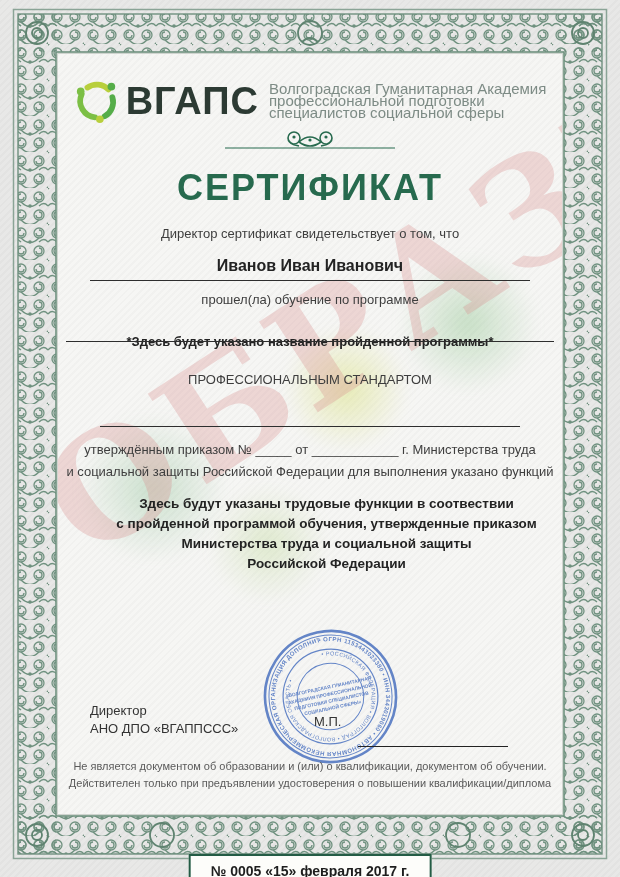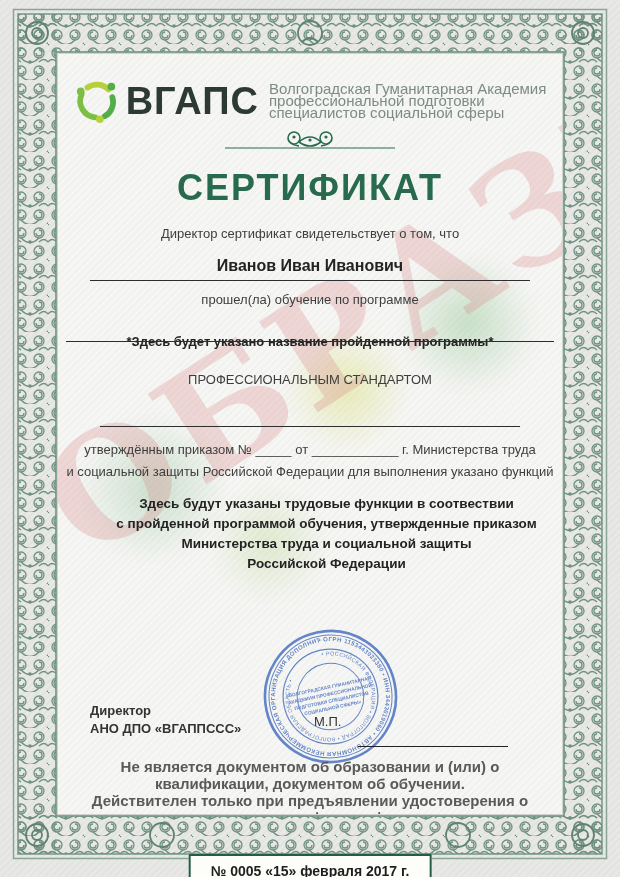--- a/index.html
+++ b/index.html
@@ -42,27 +42,27 @@
   
   .tline { position:absolute; left:0; width:100%; text-align:center; color:#3e3e3e; font-size:13px; }
   .bold { font-weight:bold; color:#232323; }
   .rule { position:absolute; border-top:1.6px solid #2e2e2e; }
   .rule.name-rule { left:32px; right:32px; top:226px; }
   .rule.prog-rule { left:8px;  right:8px;  top:287px; }
   .rule.blank-rule{ left:42px; right:42px; top:372px; }
   .func-block { position:absolute; left:0; top:440px; width:100%; text-align:center;
                 font-size:13.5px; font-weight:bold; color:#232323; line-height:20px;padding-left:33px; }
   
-  .director { position:absolute; left:32px; top:648px; font-size:13px; color:#333; line-height:18px;font-weight:bold; }
+  .director { position:absolute; left:32px; top:648px; font-size:13px; color:#333; line-height:18px; }
   .mp { position:absolute; left:256px; top:660px; font-size:13px; color:#333; }
   .sig-line { position:absolute; left:300px; top:692px; width:150px; border-top:1.4px solid #222; }
   .stamp { position:absolute; left:200px; top:570px; width:145px; height:145px; opacity:0.85; }
   
   .disclaimer { position:absolute; left:10px; right:10px; top:704px; text-align:center;
-                font-size:15px; line-height:17px; color:#5a5a5a;font-weight:bold; }
+                font-size:11px; line-height:17px; color:#5a5a5a; }
   
   .number-box { position:absolute; left:50%; top:854px; transform:translateX(-50%);
                 background:#fdfdfa; border:2.5px solid #245c45; padding:7px 20px;
                 font-size:14px; font-weight:bold; color:#1e1e1e; white-space:nowrap; z-index:5; }
 </style>
 </head>
 <body>
 
 <div class="page">
 

